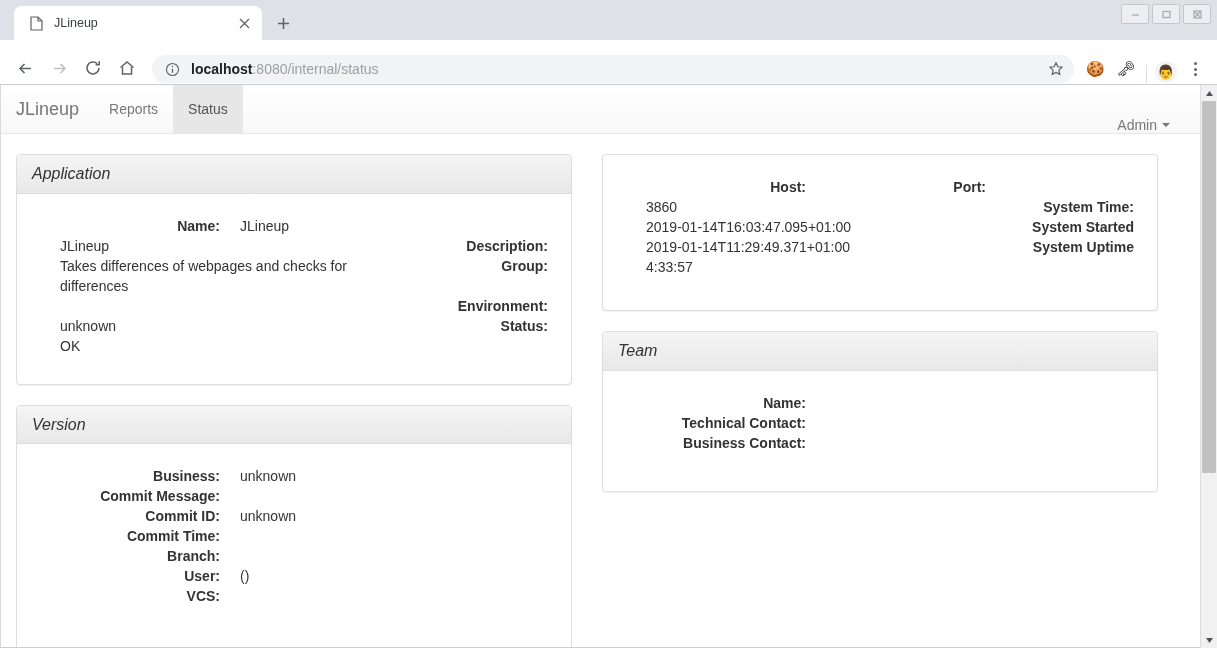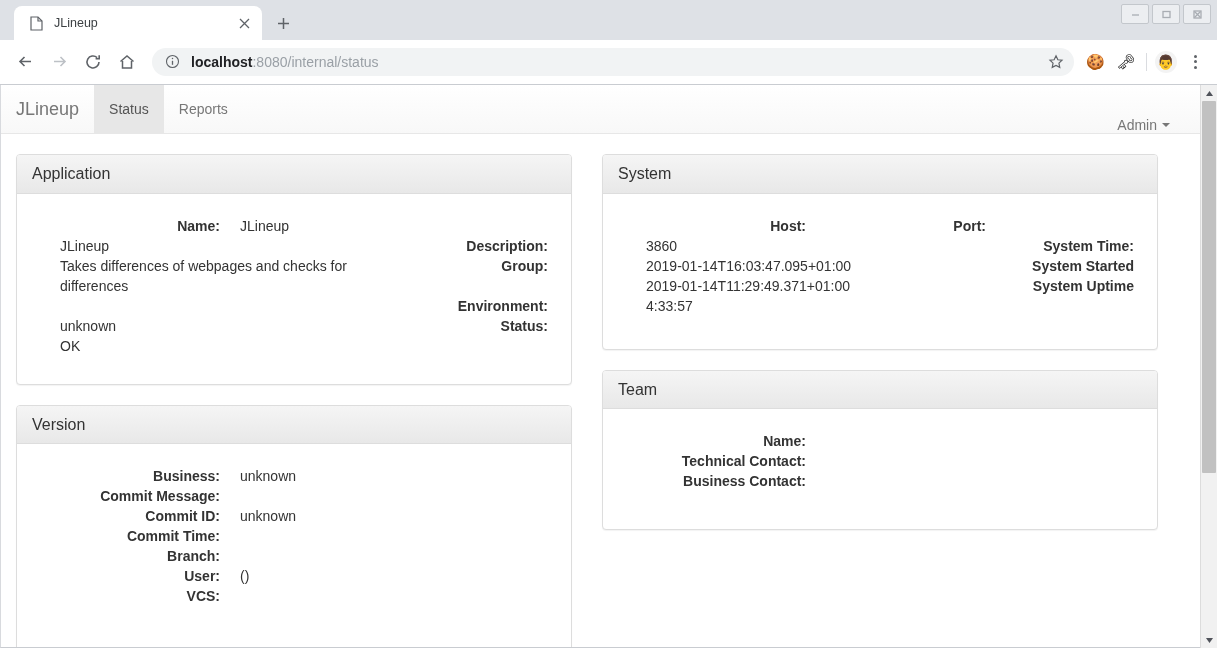--- a/index.html
+++ b/index.html
@@ -96,21 +96,21 @@
     margin-left: 4px;
     margin-bottom: 2px;
     border-radius: 6px 6px 0 0;
   }
 
   
   .toolbar {
     height: 44px;
     background: #ffffff;
     display: flex;
-    align-items: center;
+    align-items: flex-end;
     padding: 0 8px 0 10px;
     box-sizing: border-box;
     border-bottom: 1px solid #ffffff;
   }
   .navbtn {
     width: 30px; height: 30px;
     display: flex; align-items: center; justify-content: center;
     color: #5f6368;
     border-radius: 50%;
     margin-right: 4px;
@@ -295,20 +295,21 @@
     background: #ffffff;
     margin-bottom: 20px;
     box-shadow: 0 1px 1px rgba(0,0,0,.05);
     overflow: hidden;
   }
   .panel-heading {
     padding: 10px 15px;
     background: linear-gradient(to bottom, #f5f5f5 0%, #e8e8e8 100%);
     border-bottom: 1px solid #dddddd;
     box-sizing: border-box;
+    font-style: italic;
   }
   .panel-title {
     font-size: 16px;
     color: #333333;
     margin: 0;
     font-weight: normal;
     line-height: 1.1;
   }
   .panel-body { padding: 15px; }
 
@@ -447,22 +448,22 @@
     </div>
   </div>
 
   <div class="viewport">
 
     <div class="page">
 
       <div class="navbar">
         <div class="brand">JLineup</div>
         <div class="nav-items">
+          <div class="nav-link">Reports</div>
           <div class="nav-link active">Status</div>
-          <div class="nav-link">Reports</div>
         </div>
         <div class="nav-right">
           <div class="nav-admin">
             <span>Admin</span>
             <span class="caret"></span>
           </div>
         </div>
       </div>
 
       <div class="container">
@@ -513,23 +514,20 @@
                   <dd></dd>
                 </dl>
               </div>
             </div>
 
           </div>
 
           <div class="col">
 
             <div class="panel">
-              <div class="panel-heading">
-                <h3 class="panel-title">System</h3>
-              </div>
               <div class="panel-body pb-sys">
                 <dl class="dl">
                   <dt>Host:</dt>
                   <dt>Port:</dt>
                   <dd>3860</dd>
                   <dt>System Time:</dt>
                   <dd>2019-01-14T16:03:47.095+01:00</dd>
                   <dt>System Started</dt>
                   <dd>2019-01-14T11:29:49.371+01:00</dd>
                   <dt>System Uptime</dt>

